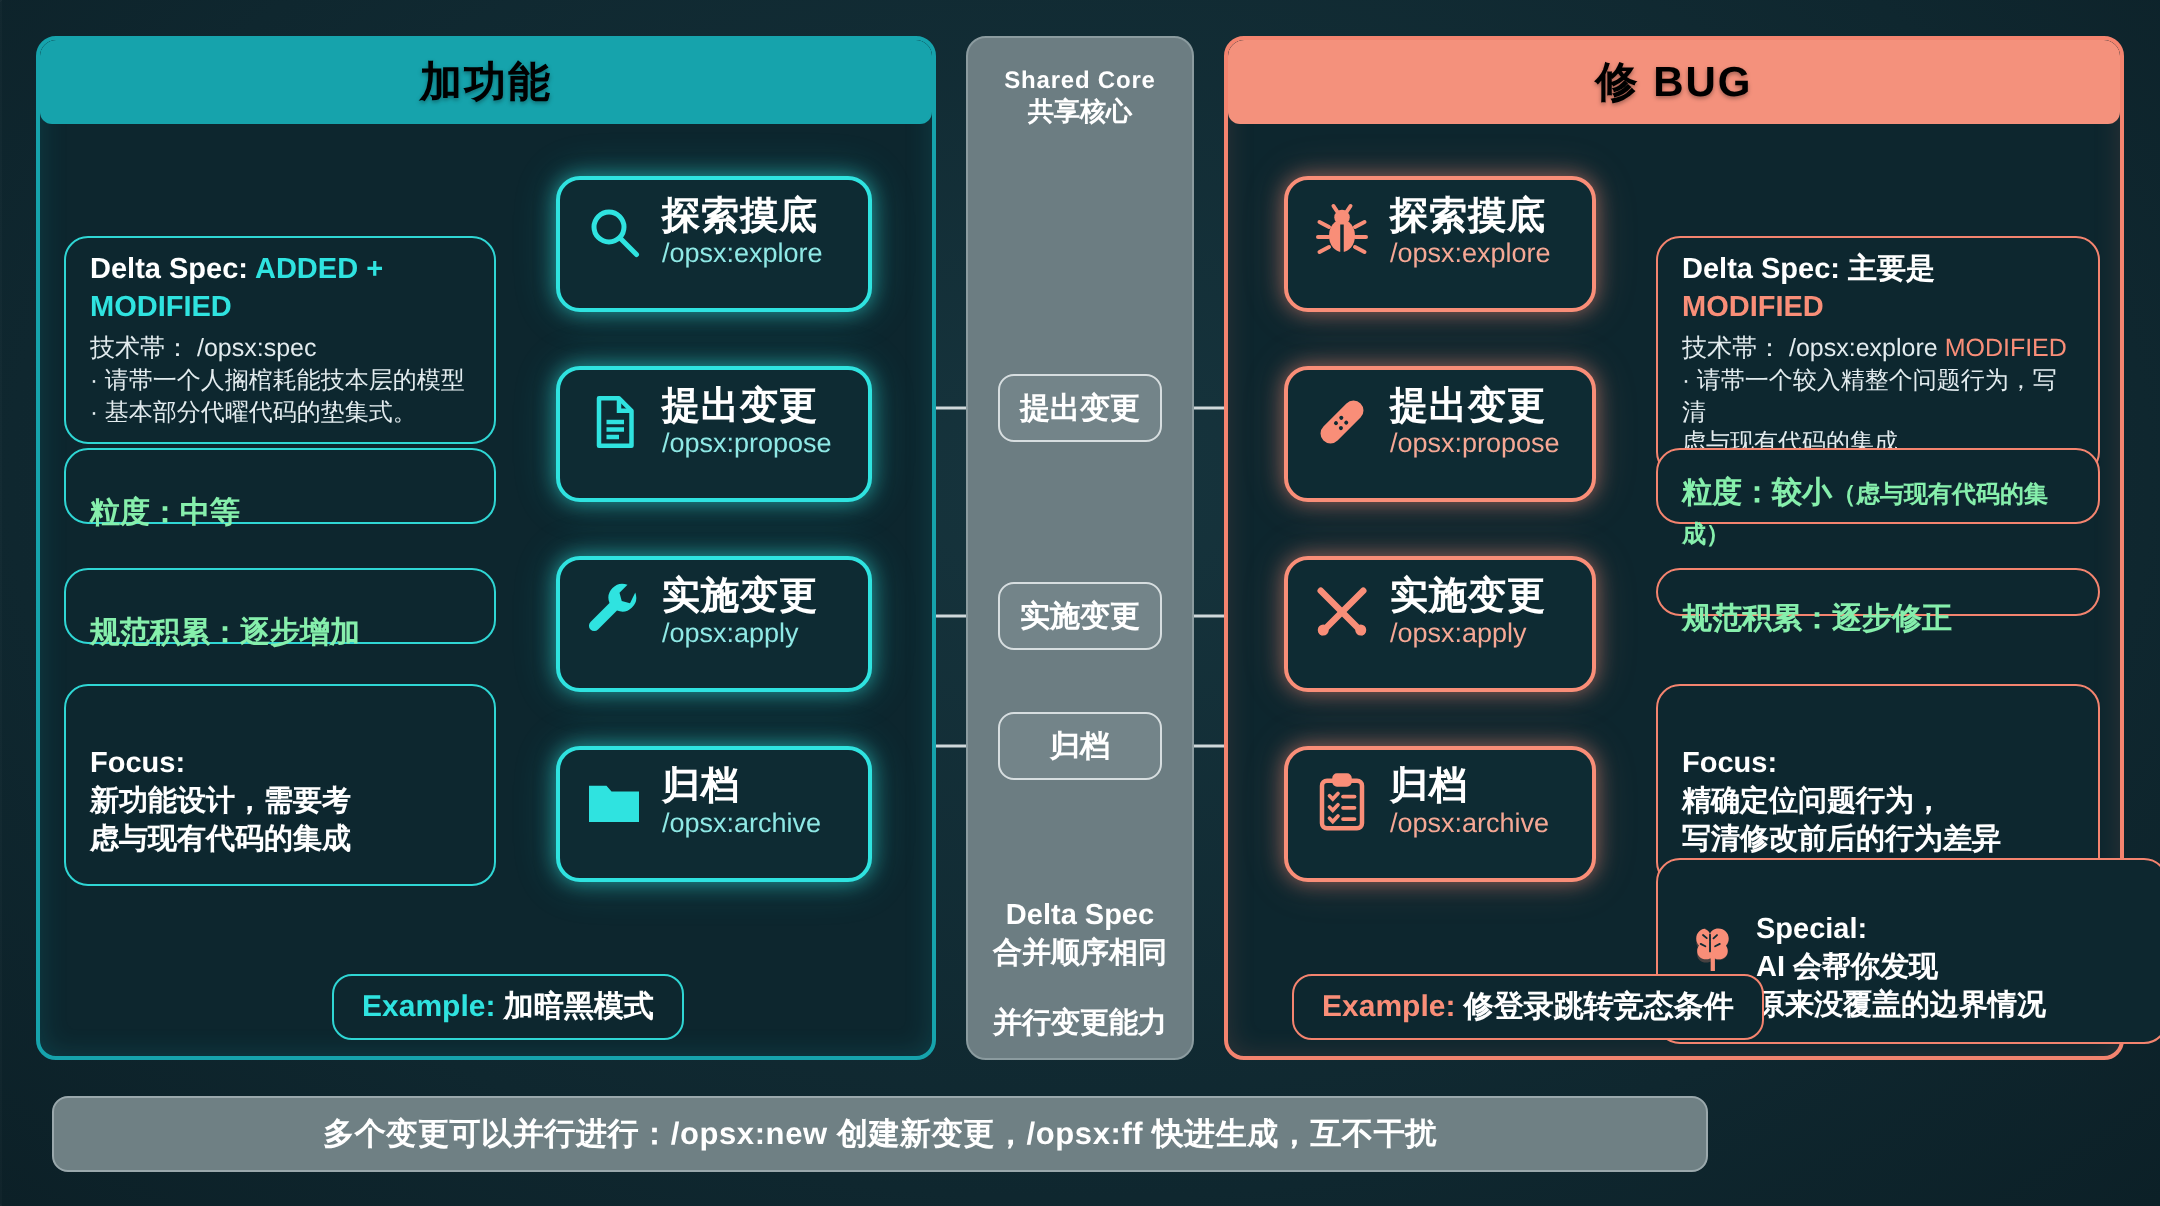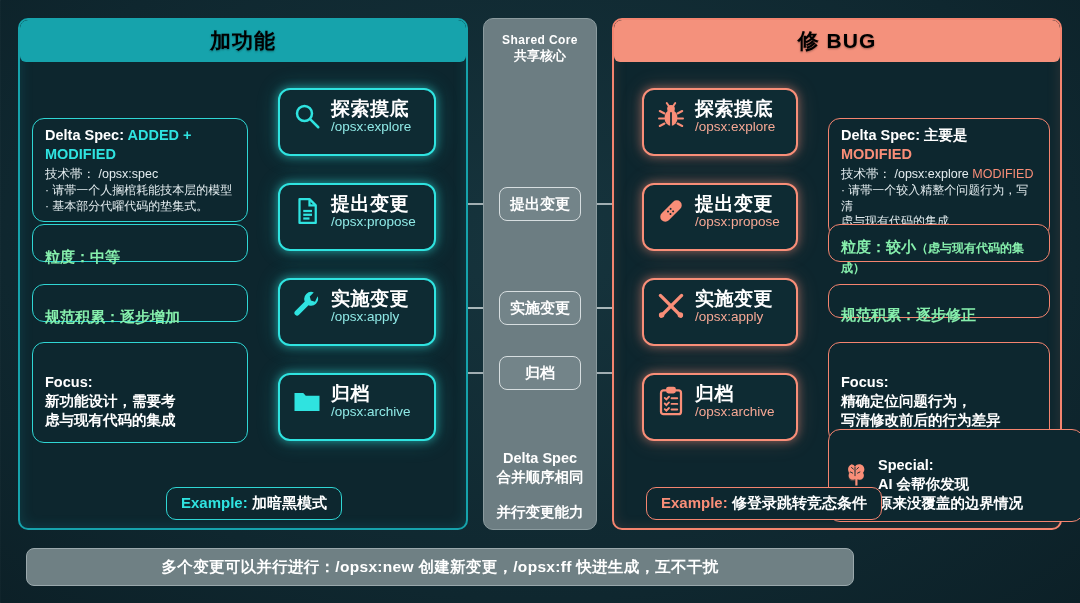--- a/index.html
+++ b/index.html
@@ -436,21 +436,21 @@
     <div class="li">· 请帯一个较入精整个问题行为，写清
     虑与现有代码的集成</div>
   </div>
 
   <div class="info coral" style="left:828px; top:224px; width:222px; height:38px; display:flex; align-items:center;">
     <div class="plain">
       <span>粒度：较小</span><span class="small">（虑与现有代码的集成）</span>
     </div>
   </div>
 
-  <div class="info coral" style="left:828px; top:284px; width:222px; height:34px; display:flex; align-items:center;">
+  <div class="info coral" style="left:828px; top:284px; width:222px; height:24px; display:flex; align-items:center;">
     <div class="plain">规范积累：逐步修正</div>
   </div>
 
   <div class="info coral" style="left:828px; top:342px; width:222px;">
     <div class="two" style="padding:4px 0;">
       <span>Focus:</span>
       <span>精确定位问题行为，
 写清修改前后的行为差异</span>
     </div>
   </div>

